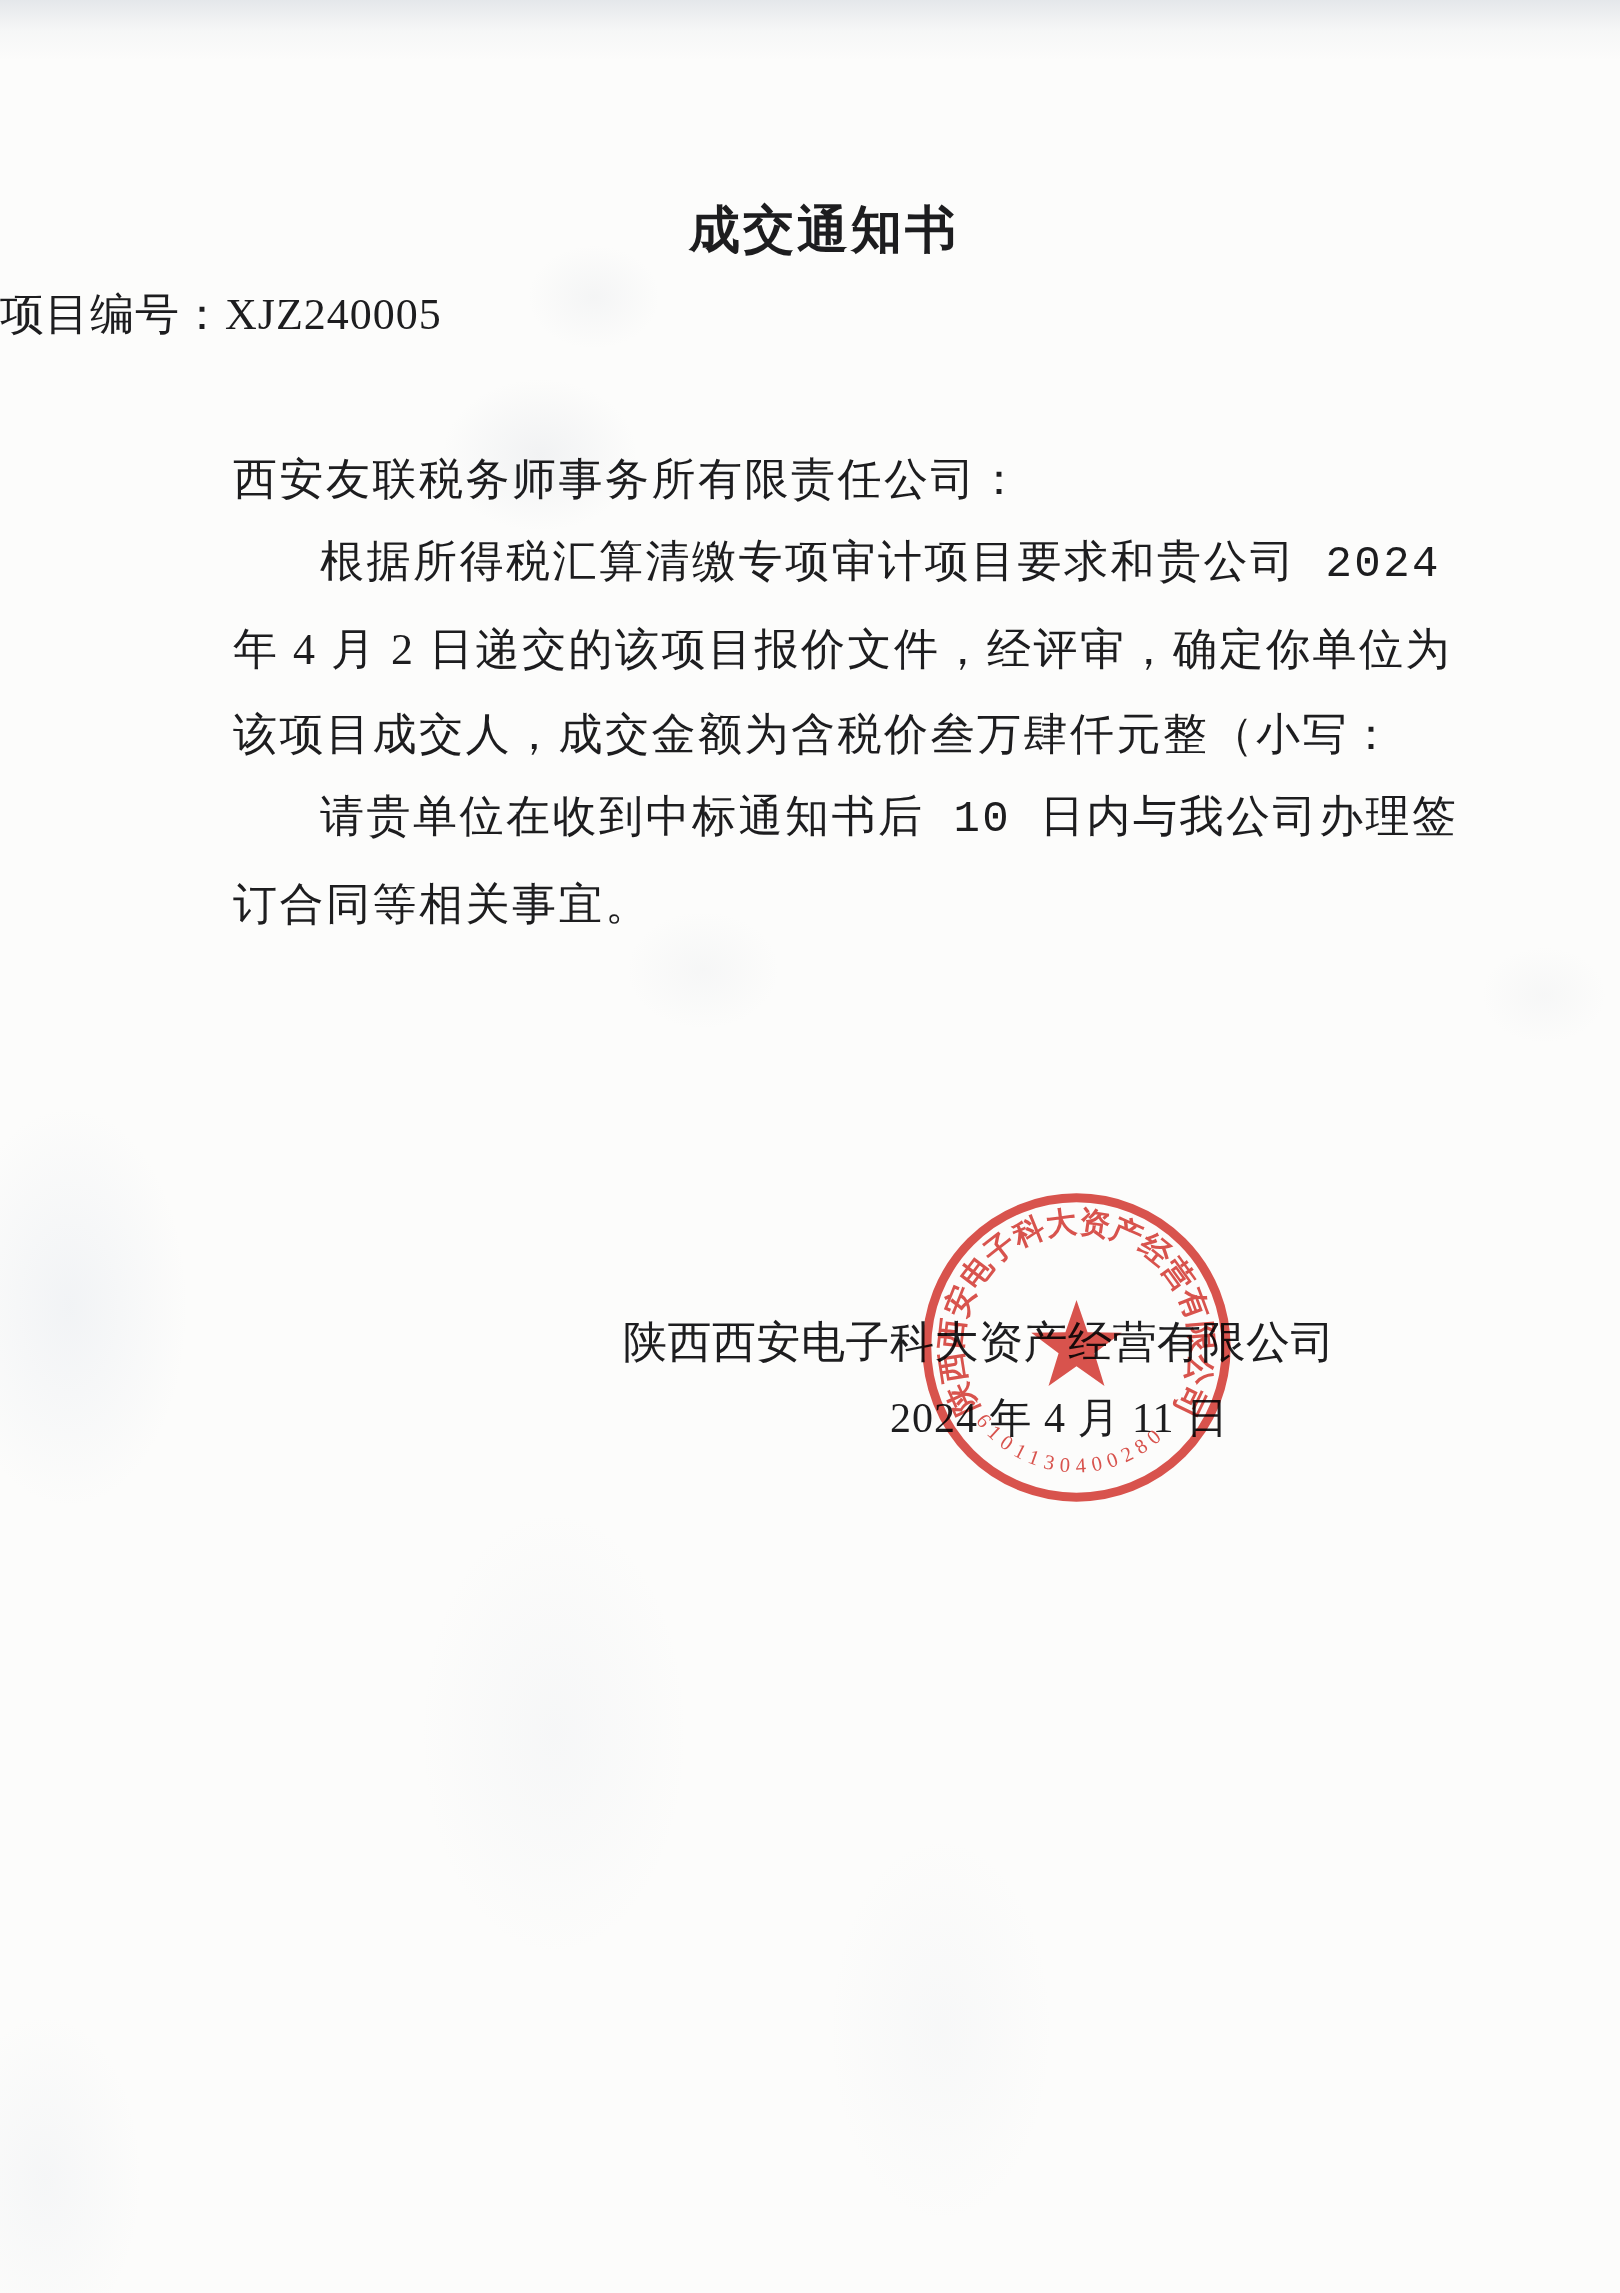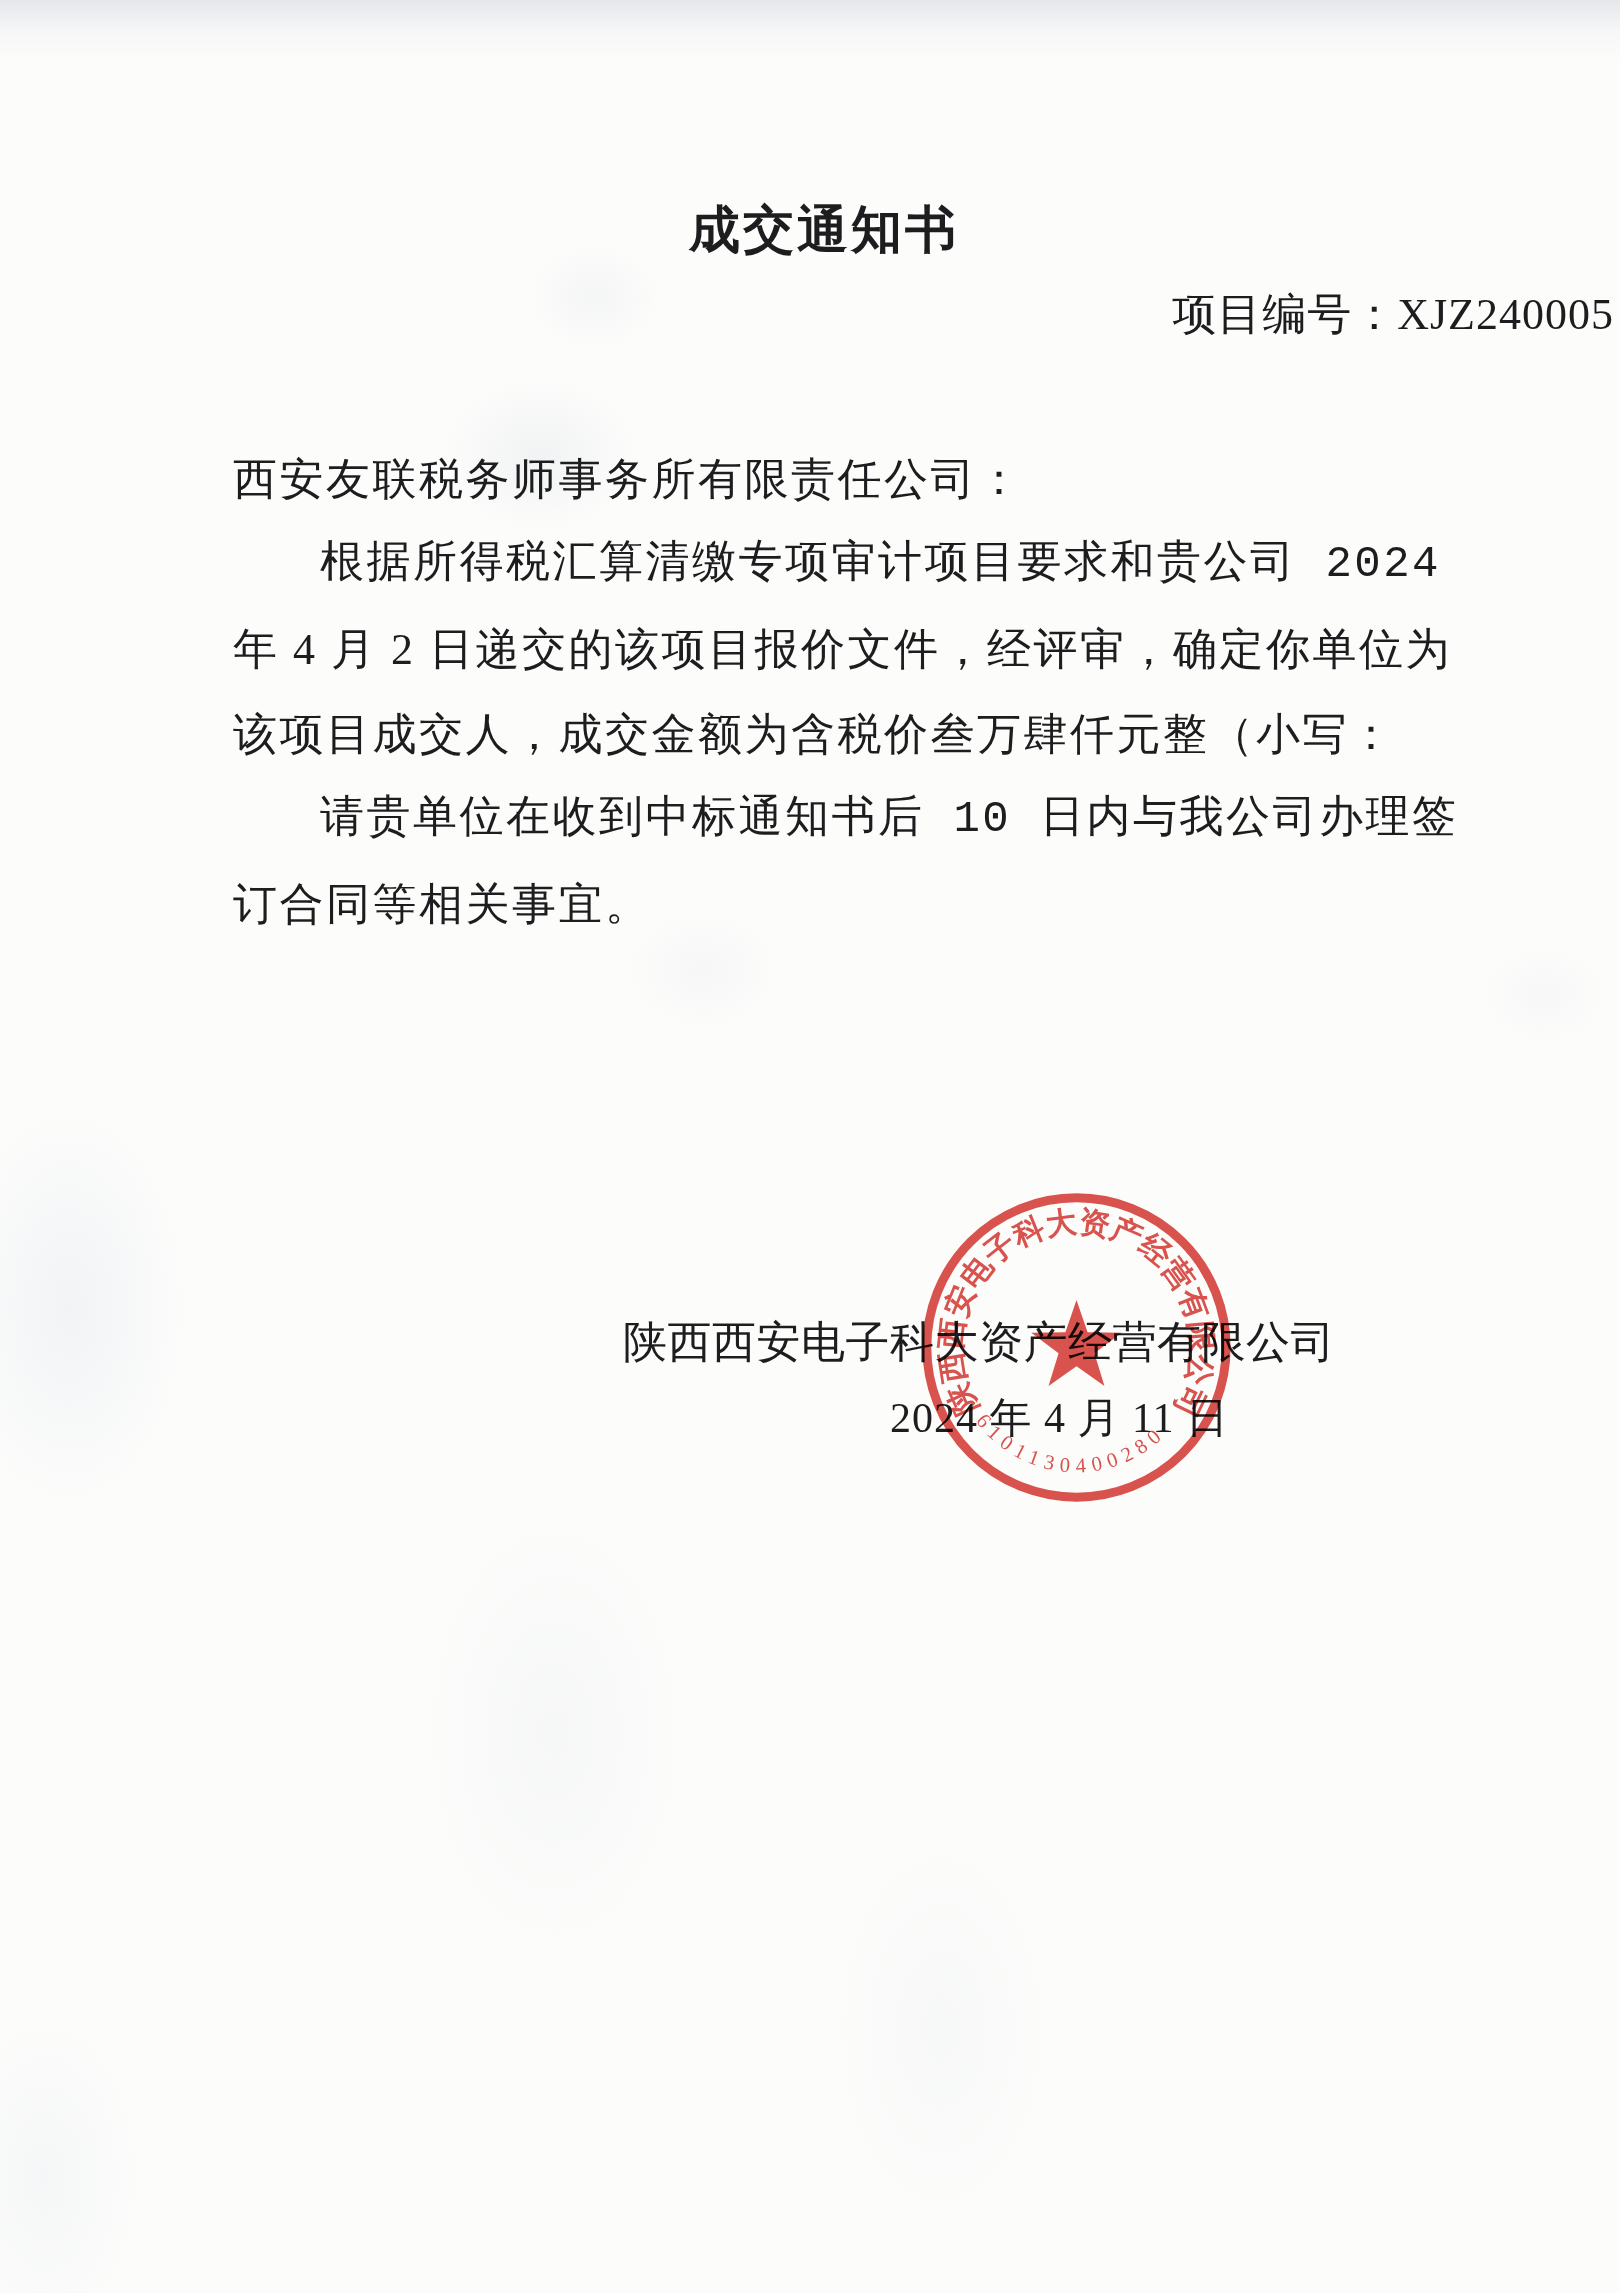--- a/index.html
+++ b/index.html
@@ -24,21 +24,21 @@
       radial-gradient(ellipse 149px 257px at 941px 2030px, rgba(170,180,200,.06), transparent 75%),
       radial-gradient(ellipse 129px 218px at 45px 2178px, rgba(165,178,200,.08), transparent 75%),
       radial-gradient(ellipse 89px 69px at 1544px 995px, rgba(175,183,196,.07), transparent 70%);
   }
   .title{
     position:absolute;top:196px;left:0;width:1608px;
     text-align:center;font-size:51px;font-weight:600;letter-spacing:3px;margin-left:20px;
   }
   .subtitle{
     position:absolute;top:285px;left:0;width:1614px;
-    text-align:right;font-size:44px;letter-spacing:1px;
+    text-align:left;font-size:44px;letter-spacing:1px;
   }
   .body-block{
     position:absolute;left:233px;top:437px;width:1148px;
     font-size:44px;line-height:85px;letter-spacing:2.5px;
     white-space:nowrap;
   }
   .indent{padding-left:87px;font-family:Liberation Mono, monospace;}
   .company{
     position:absolute;left:623px;top:1313px;
     font-size:44px;letter-spacing:0.5px;white-space:nowrap;

